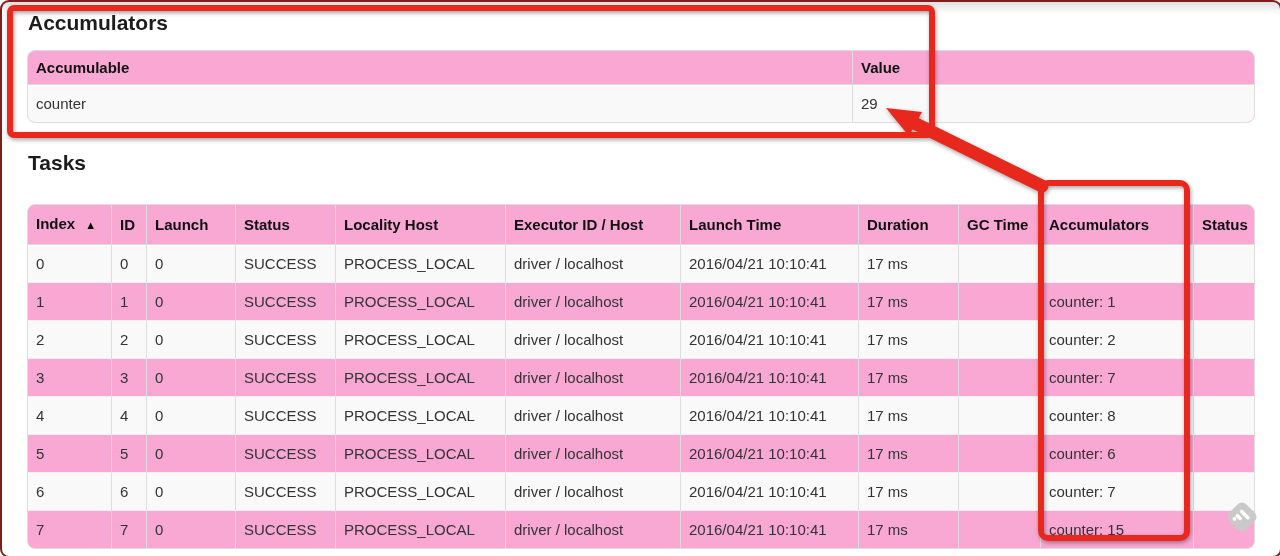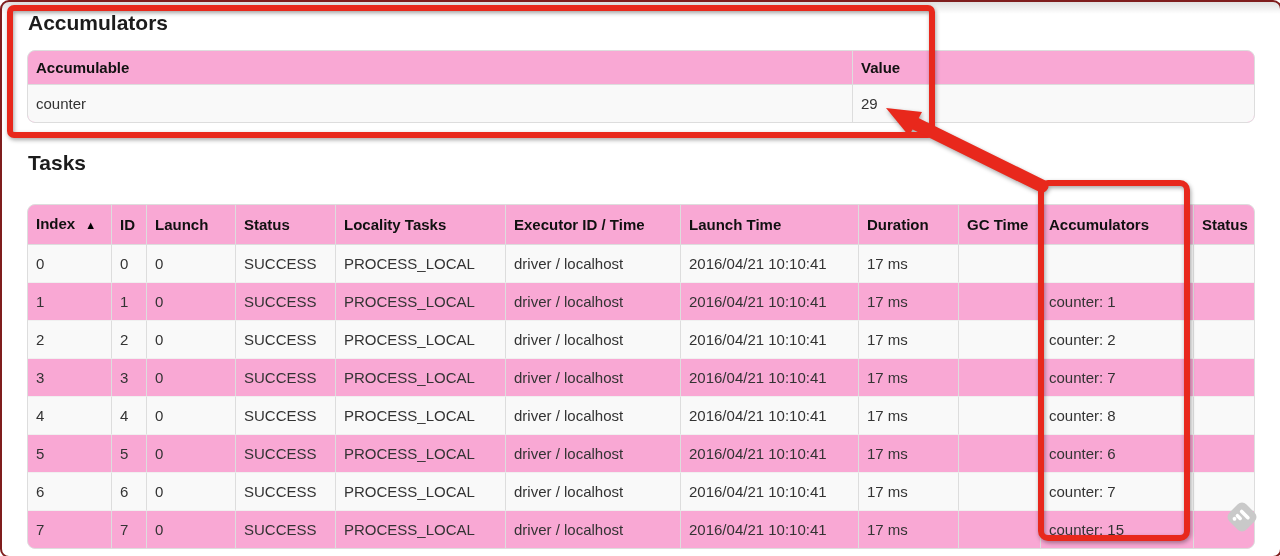--- a/index.html
+++ b/index.html
@@ -104,22 +104,22 @@
           <col style="width:82px">
         <col style="width:153px">
           <col style="width:61px">
       </colgroup>
       <thead>
           <tr id="tasks-head">
             <th>Index<span class="sort-caret">▲</span></th>
             <th>ID</th>
             <th>Launch</th>
             <th>Status</th>
-            <th>Locality Tasks</th>
-            <th>Executor ID / Time</th>
+            <th>Locality Host</th>
+            <th>Executor ID / Host</th>
             <th>Launch Time</th>
             <th>Duration</th>
             <th>GC Time</th>
             <th>Accumulators</th>
             <th>Status</th>
           </tr>
         </thead>
       <tbody id="tasks-body">
           <tr>
             <td>0</td>

